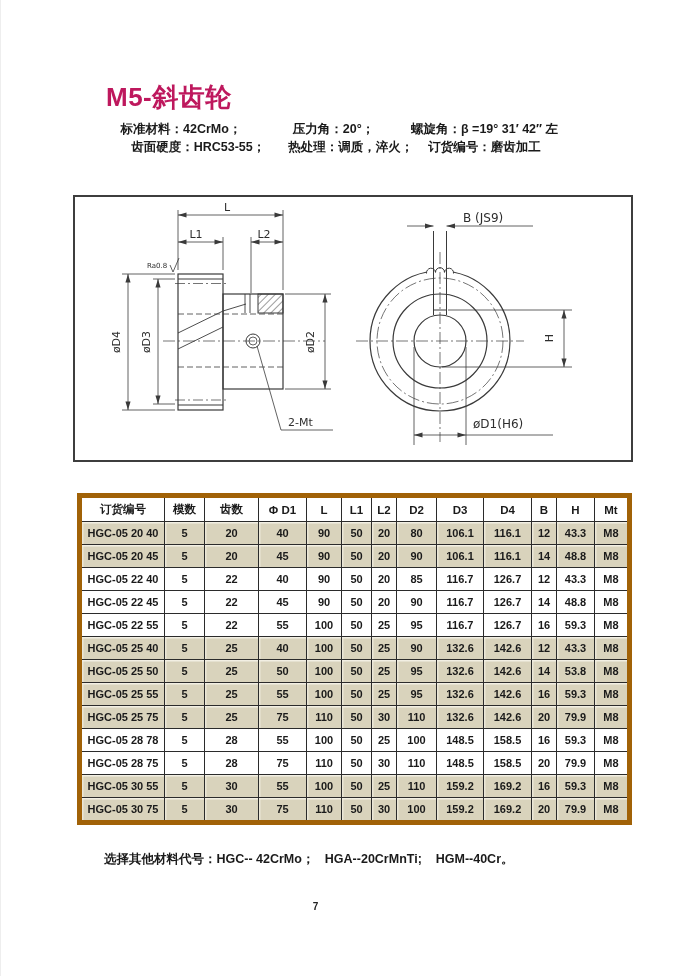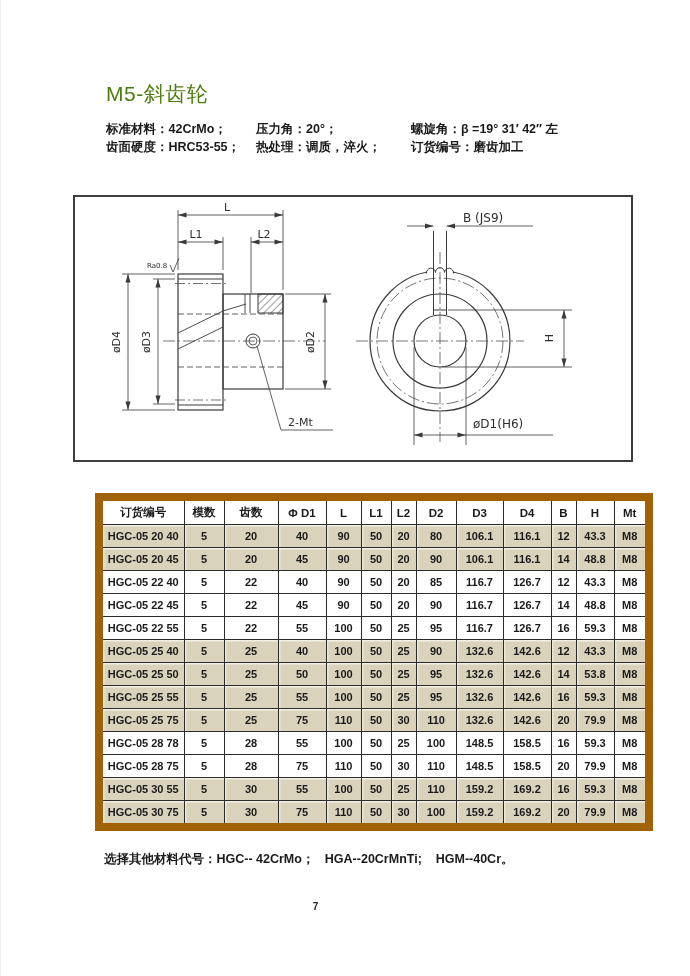--- a/index.html
+++ b/index.html
@@ -3,35 +3,35 @@
 <meta charset="utf-8">
 <style>
   html,body{margin:0;padding:0;}
   body{
     width:690px;height:976px;background:#ffffff;position:relative;
     font-family:"Liberation Sans","DejaVu Sans",sans-serif;color:#1a1a1a;
     overflow:hidden;
   }
   .page{position:absolute;inset:0;background:#fff;border-left:1px solid #eee;}
   .title{
-    position:absolute;left:105px;top:80px;font-size:21px;font-weight:400;
-    letter-spacing:0.5px;color:#4d7c0f;
+    position:absolute;left:105px;top:80px;font-size:26px;font-weight:700;
+    letter-spacing:0.5px;color:#be185d;
   }
   .specs{position:absolute;left:105px;top:120px;font-size:12.5px;font-weight:700;}
-  .spec-line{height:18px;line-height:18px;white-space:nowrap;}
+  .spec-line{height:18px;line-height:18px;white-space:nowrap;text-align:center;}
   .spec-line .c1{display:inline-block;width:150px;}
   .spec-line .c2{display:inline-block;width:155px;}
   .drawing-frame{
     position:absolute;left:72px;top:195px;width:556px;height:263px;
     border:2px solid #3d3d3d;background:#fff;
   }
   .drawing-frame svg{position:absolute;left:0;top:0;}
   .spec-table{
-    position:absolute;left:94px;top:493px;border-collapse:collapse;table-layout:fixed;
-    border:8px solid #a16207;
+    position:absolute;left:76px;top:493px;border-collapse:collapse;table-layout:fixed;
+    border:5px solid #a16207;
   }
   .spec-table th,.spec-table td{
     border:1px solid #2b2b2b;text-align:center;vertical-align:middle;
     font-weight:700;font-size:11px;padding:0;white-space:nowrap;overflow:hidden;
     background:#fff;
   }
   .spec-table th{height:23px;font-size:11.5px;}
   .spec-table td{height:22px;}
   .spec-table tr.shaded td{
     background:#d9d3bc;

